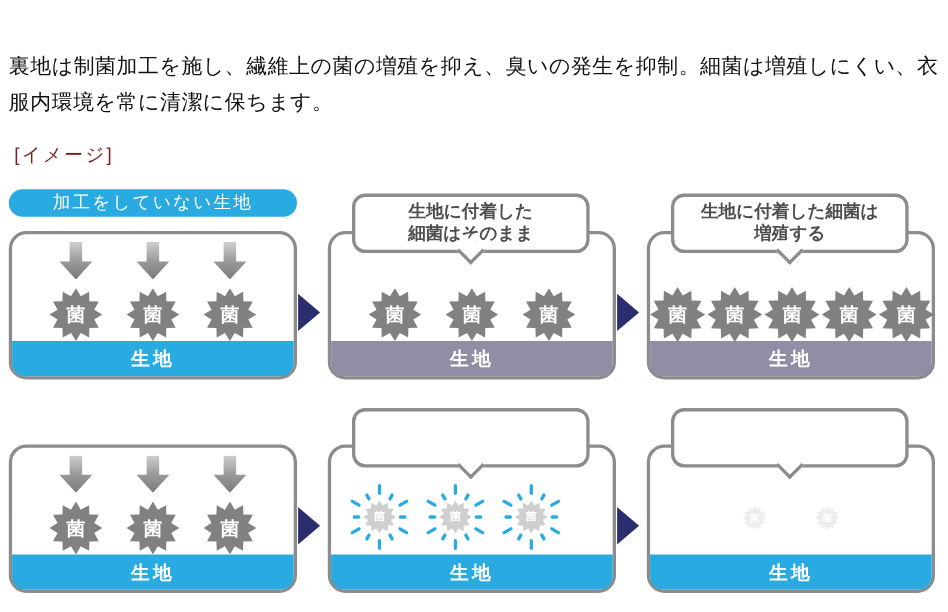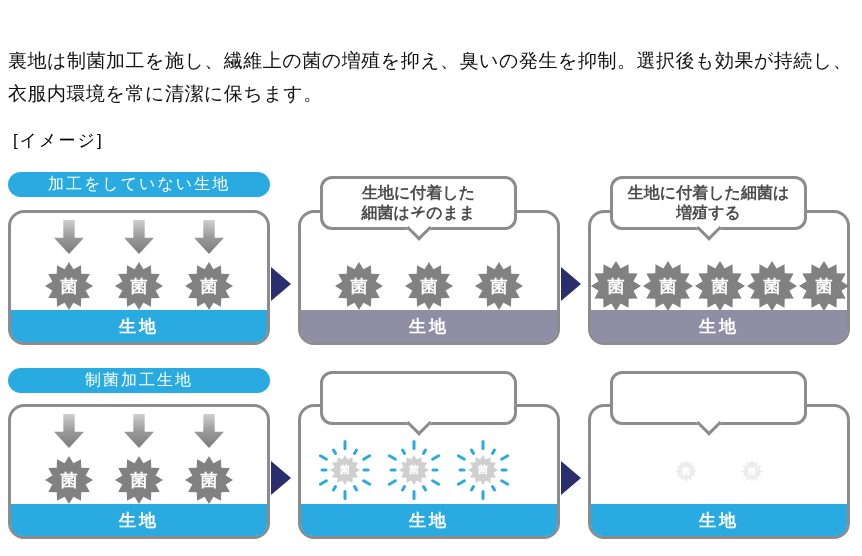--- a/index.html
+++ b/index.html
@@ -3,37 +3,37 @@
 <meta charset="utf-8">
 <style>
   html,body{margin:0;padding:0;background:#fff;}
   .page{position:relative;width:862px;height:556px;background:#fff;overflow:hidden;
         font-family:"Liberation Sans",sans-serif;}
 
   .title{position:absolute;left:8px;top:6px;font-size:21px;font-weight:bold;color:#000;
          letter-spacing:1px;}
   .intro{position:absolute;left:8px;top:44px;width:852px;font-size:19px;line-height:33px;
          color:#111;letter-spacing:0.5px;}
-  .img-label{position:absolute;left:13px;top:129px;font-size:17px;color:#000000;letter-spacing:2px;}
+  .img-label{position:absolute;left:13px;top:129px;font-size:17px;color:#7f1d1d;letter-spacing:2px;}
 
   .pill{position:absolute;width:262px;height:25px;border-radius:13px;background:#29ABE2;
         color:#fff;font-weight:normal;font-size:16px;display:flex;align-items:center;
         justify-content:center;letter-spacing:2px;}
   .pill.r1{left:8px;top:172px;}
   .pill.r2{left:8px;top:368px;}
 
   .panel{position:absolute;width:262px;height:135px;border:3px solid #8C8C8C;
          border-radius:16px;background:#fff;box-sizing:border-box;}
   .bar{position:absolute;left:0;right:0;bottom:0;height:32px;display:flex;align-items:center;
        justify-content:center;color:#fff;font-weight:bold;font-size:17px;letter-spacing:3px;
        border-radius:0 0 12px 12px;}
   .bar.blue{background:#29ABE2;}
   .bar.lav{background:#908EA5;}
 
-  .bubble{position:absolute;width:197px;height:54px;border:3px solid #8C8C8C;border-radius:12px;
+  .bubble{position:absolute;width:216px;height:54px;border:3px solid #8C8C8C;border-radius:12px;
           background:#fff;box-sizing:border-box;display:flex;align-items:center;
           justify-content:center;text-align:center;font-weight:bold;font-size:16px;
           line-height:20px;color:#4D4D4D;white-space:pre-line;z-index:3;}
   .tail{position:absolute;left:50%;bottom:-10px;width:15px;height:15px;background:#fff;
         border-right:3px solid #8C8C8C;border-bottom:3px solid #8C8C8C;
         transform:translateX(-50%) rotate(45deg);}
 
   .flow-arrow{position:absolute;width:0;height:0;border-left:20px solid #2A2E6E;
               border-top:17px solid transparent;border-bottom:17px solid transparent;}
 
@@ -57,21 +57,21 @@
   .burst{position:absolute;width:64px;height:64px;display:flex;align-items:center;
          justify-content:center;}
   .burst .germ.faded{position:static;}
   .ray{position:absolute;left:50%;top:50%;width:3px;background:#29ABE2;border-radius:2px;}
 </style>
 </head>
 <body>
 
 <div class="page">
 
-  <div class="intro">裏地は制菌加工を施し、繊維上の菌の増殖を抑え、臭いの発生を抑制。選択後も効果が持続し、衣服内環境を常に清潔に保ちます。</div>
+  <div class="intro">裏地は制菌加工を施し、繊維上の菌の増殖を抑え、臭いの発生を抑制。細菌は増殖しにくい、衣服内環境を常に清潔に保ちます。</div>
   <div class="img-label">[イメージ]</div>
 
   <div class="pill r1">加工をしていない生地</div>
 
   <div class="panel" style="left:8px;top:210px;">
     <div class="darrow" style="left:43px;top:7px;"></div>
     <div class="darrow" style="left:113px;top:7px;"></div>
     <div class="darrow" style="left:183px;top:7px;"></div>
     <div class="germ" style="left:34px;top:49px;">
         <span class="glyph">菌</span>
@@ -124,21 +124,20 @@
   </div>
 
   <div class="bubble" style="left:320px;top:176px;"><span>生地に付着した
 細菌はそのまま</span><span class="tail"></span></div>
   <div class="bubble" style="left:610px;top:176px;"><span>生地に付着した細菌は
 増殖する</span><span class="tail"></span></div>
 
   <div class="flow-arrow" style="left:271px;top:267px;"></div>
   <div class="flow-arrow" style="left:561px;top:267px;"></div>
 
-  <div class="pill r2">制菌加工生地</div>
 
   <div class="panel" style="left:8px;top:404px;">
     <div class="darrow" style="left:43px;top:7px;"></div>
     <div class="darrow" style="left:113px;top:7px;"></div>
     <div class="darrow" style="left:183px;top:7px;"></div>
     <div class="germ" style="left:34px;top:49px;">
         <span class="glyph">菌</span>
       </div>
     <div class="germ" style="left:104px;top:49px;">
         <span class="glyph">菌</span>

